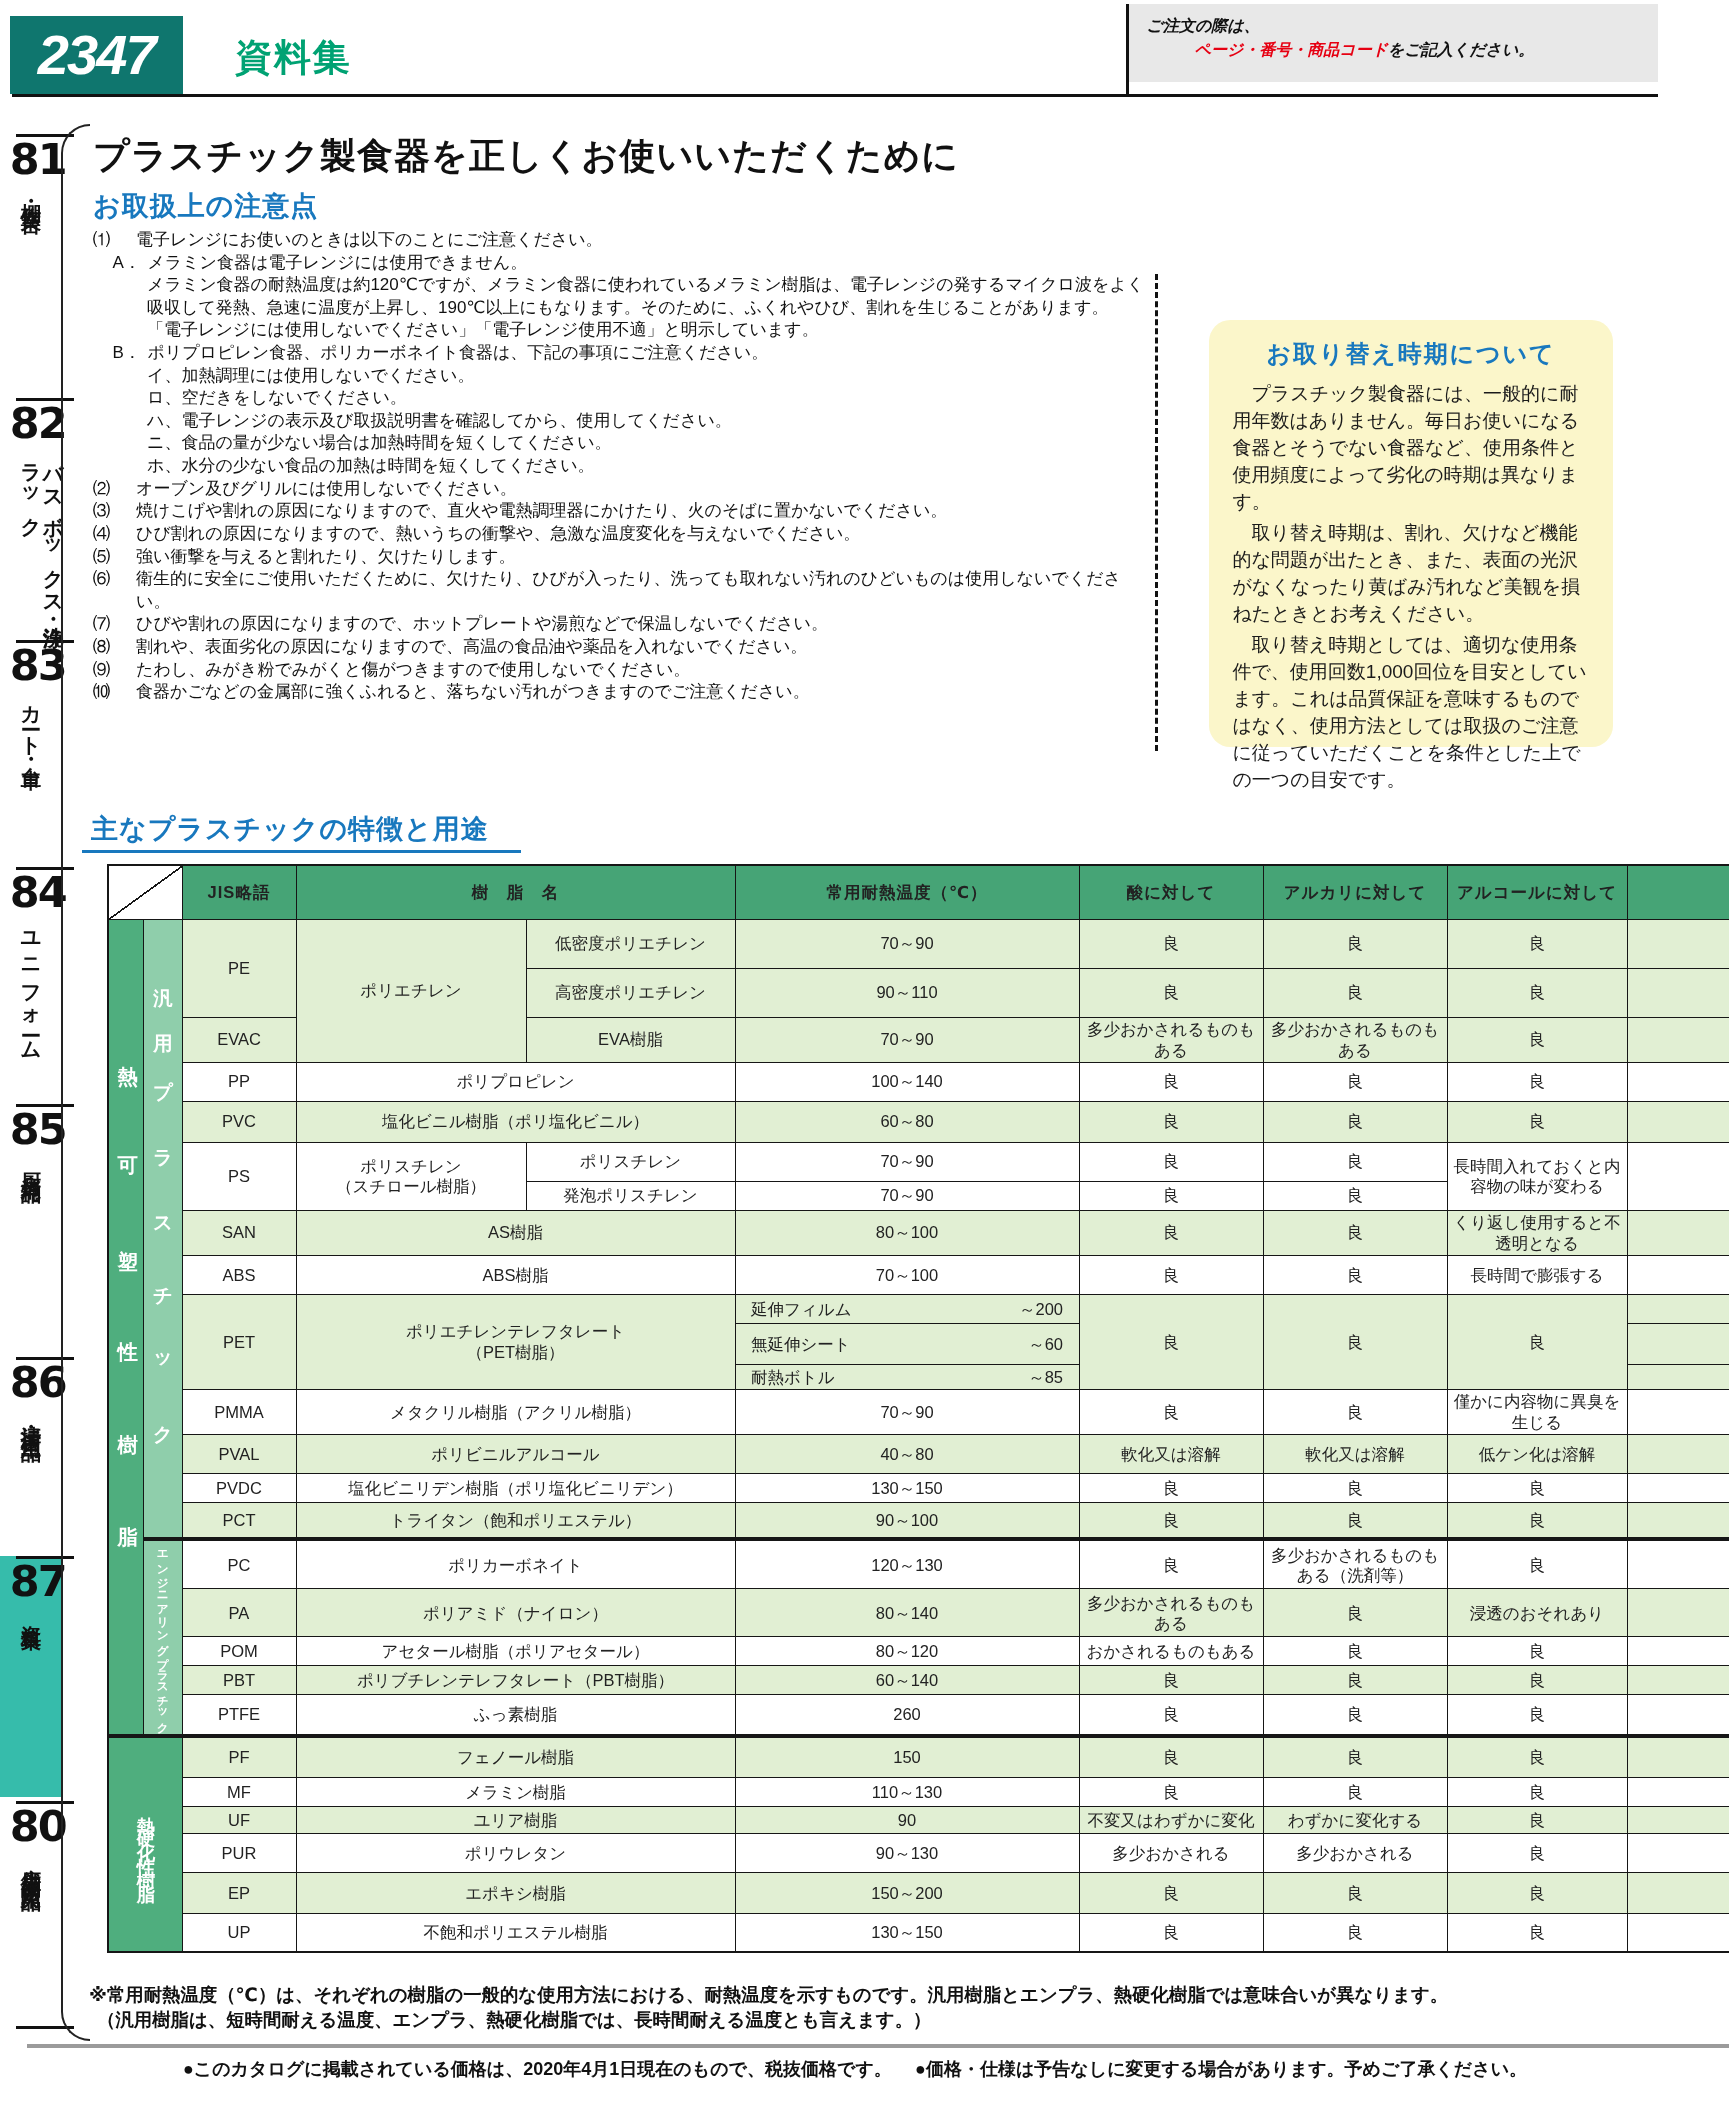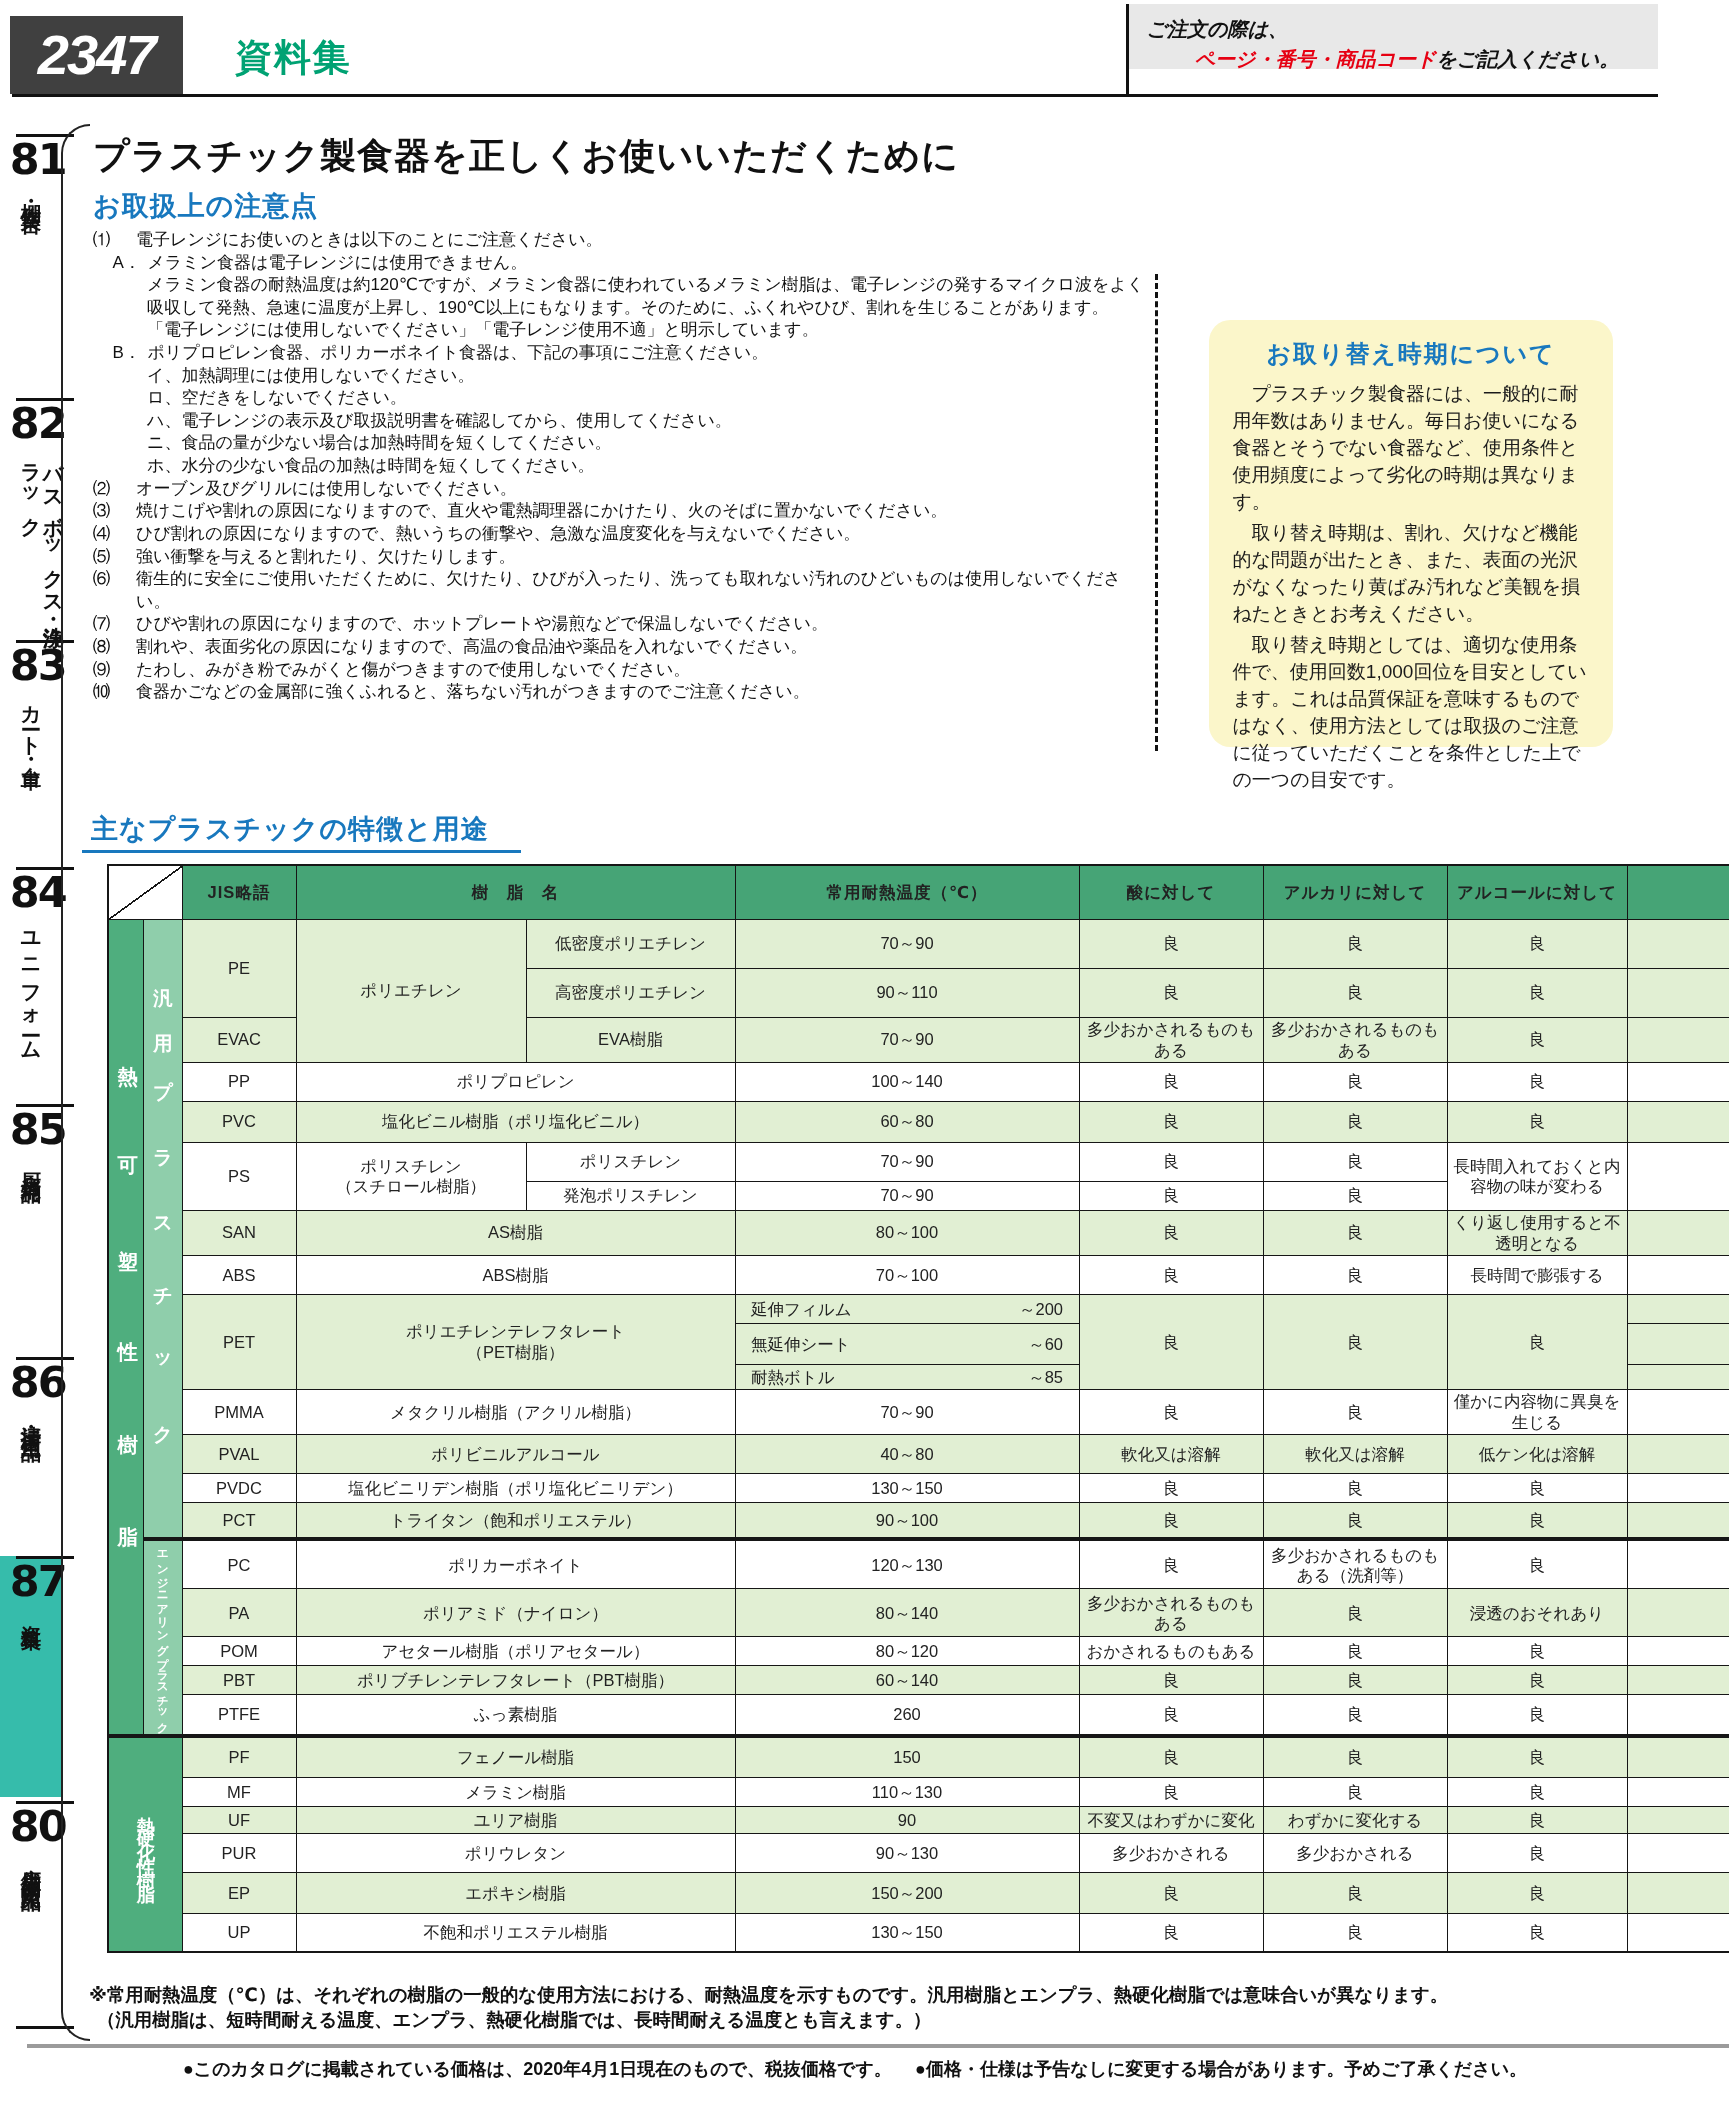--- a/index.html
+++ b/index.html
@@ -1,26 +1,26 @@
 <!DOCTYPE html>
 <html><head>
 <meta charset="utf-8">
 <style>
   html,body{margin:0;padding:0;background:#fff;}
   body{width:1729px;height:2102px;position:relative;overflow:hidden;
        font-family:"Liberation Sans","DejaVu Sans",sans-serif;color:#111;}
   .abs{position:absolute;}
   
-  .pagenum-box{left:9.7px;top:15.5px;width:173px;height:78px;background:#404040;
+  .pagenum-box{left:9.7px;top:15.5px;width:173px;height:78px;background:#0f766e;
     display:flex;align-items:center;justify-content:center;}
   .pagenum-box span{color:#fff;font-weight:bold;font-style:italic;font-size:56px;letter-spacing:-1.9px;}
   .section-title{left:235px;top:33px;font-size:37px;font-weight:bold;color:#00a273;letter-spacing:1.9px;}
   .hdr-vline{left:1126px;top:3.9px;width:2.9px;height:90px;background:#111;}
-  .order-box{left:1129px;top:3.9px;width:529px;height:65px;background:#e8e8e8;
-    padding:9.7px 0 0 17.5px;box-sizing:border-box;font-size:20px;font-weight:bold;font-style:italic;line-height:1.5;}
+  .order-box{left:1129px;top:3.9px;width:529px;height:78px;background:#e8e8e8;
+    padding:9.7px 0 0 17.5px;box-sizing:border-box;font-size:16px;font-weight:bold;font-style:italic;line-height:1.5;}
   .order-red{color:#e60012;margin-left:48px;}
   .hdr-hline{left:11.6px;top:94px;width:1646px;height:2.9px;background:#111;}
   
   .sidebar{left:0;top:0;width:62px;height:1479px;}
   .side-item{position:absolute;left:0;width:62px;}
   .side-item.active{background:#36bcab;height:241px;}
   .side-line{height:2.9px;background:#111;width:58px;margin-left:15.5px;}
   .side-num{font-family:"DejaVu Sans","Liberation Sans",sans-serif;font-size:43px;font-weight:bold;
     text-align:center;line-height:1.05;letter-spacing:-1.9px;margin-left:9.7px;}
   .side-label{writing-mode:vertical-rl;text-orientation:upright;font-weight:bold;font-size:20.4px;

